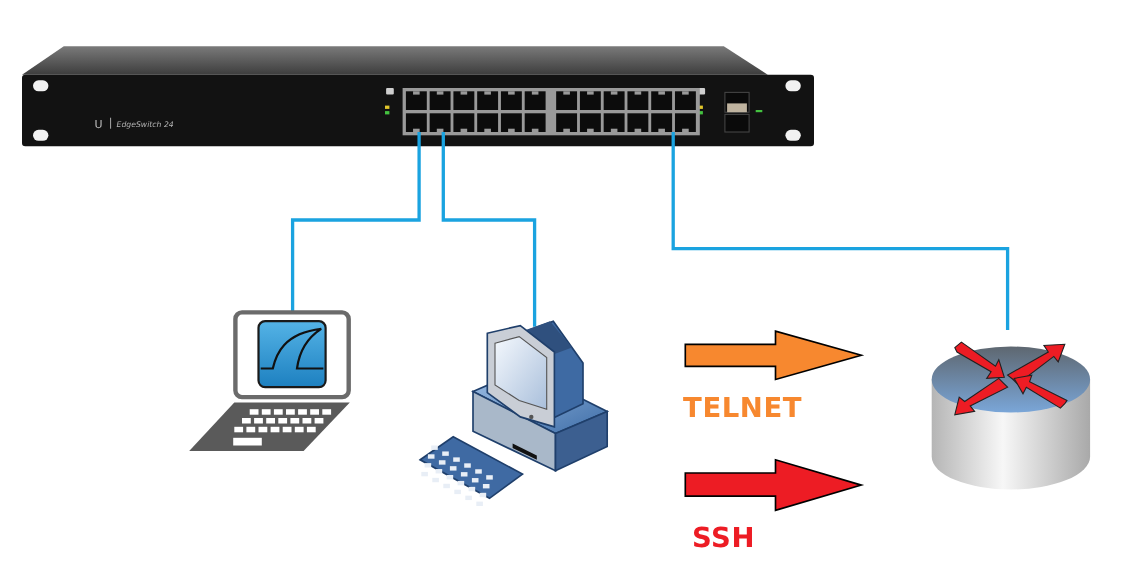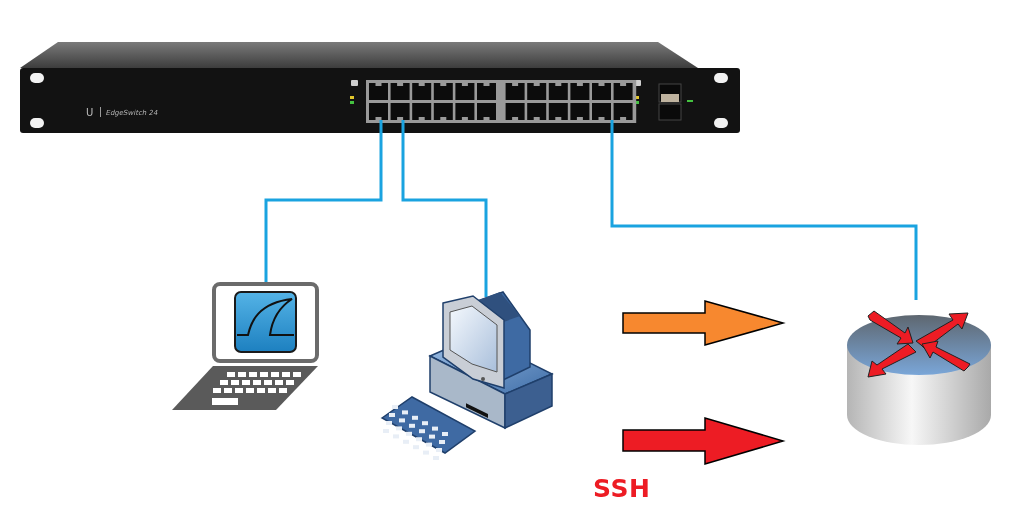--- a/index.html
+++ b/index.html
@@ -1,20 +1,20 @@
 <!DOCTYPE html>
 <html><head>
 <meta charset="utf-8">
 <style>
   html, body { margin:0; padding:0; background:#ffffff; }
   body { width:1024px; height:517px; position:relative; overflow:hidden; font-family:"Liberation Sans", sans-serif; }
   #stage { position:absolute; left:0; top:0; width:1024px; height:517px; }
   .label { position:absolute; font-family:"DejaVu Sans", "Liberation Sans", sans-serif; font-weight:bold; font-size:25px; letter-spacing:0.5px; }
   #telnet-label { left:621px; top:356px; }
-  #ssh-label { left:593px; top:474px;text-align:center; }
+  #ssh-label { left:629px; top:474px;text-align:center; }
 </style>
 </head>
 <body>
 
 <div id="stage">
 <svg width="1024" height="517" viewBox="0 0 1024 517" xmlns="http://www.w3.org/2000/svg">
   <defs>
     <linearGradient id="topBevel" x1="0" y1="0" x2="0" y2="1">
       <stop offset="0" stop-color="#7a7a7a"></stop>
       <stop offset="1" stop-color="#3d3d3d"></stop>
@@ -218,14 +218,15 @@
 
       <polygon points="921,345 916,341 953,320 949,314 968,313 962,329 958,324 925,349"></polygon>
 
       <polygon points="912,348 916,352 882,369 886,374 868,377 872,361 877,365 908,344"></polygon>
 
       <polygon points="968,367 964,371 933,352 930,358 922,344 938,341 936,347 970,364"></polygon>
     </g>
   </g>
 </svg>
 
+<div id="telnet-label" class="label" style="color:#f7882f;">TELNET</div>
 <div id="ssh-label" class="label" style="color:#ed1c24;">SSH</div>
 </div>
 
 </body></html>

